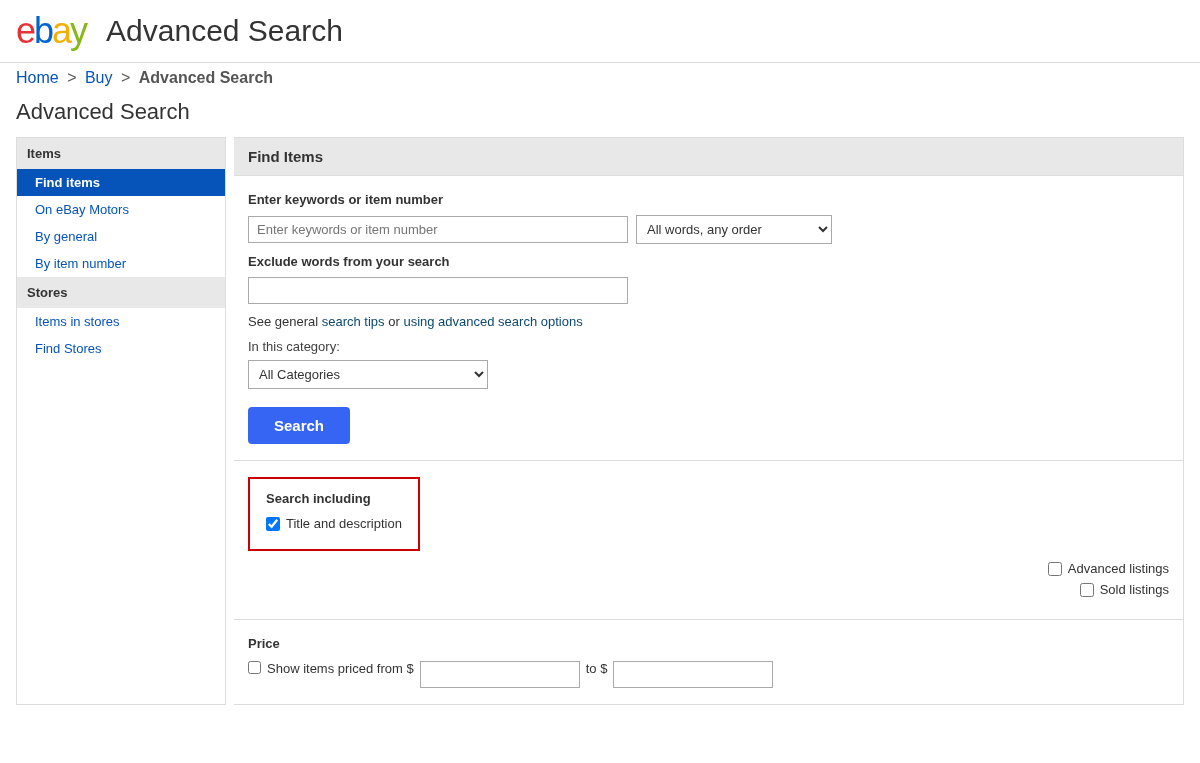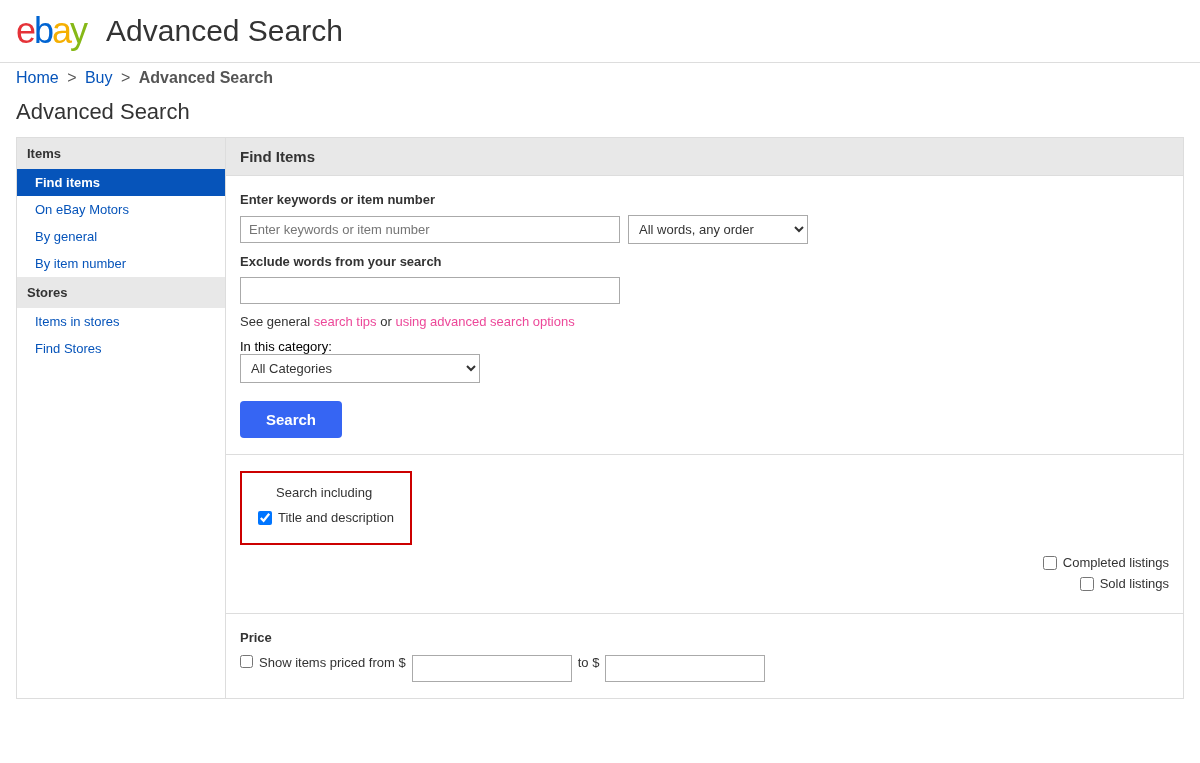--- a/index.html
+++ b/index.html
@@ -17,58 +17,58 @@
     
     #breadcrumb { padding: 6px 16px; font-size: 16px; color: #555; }
     #breadcrumb a { color: #0654ba; text-decoration: none; }
     #breadcrumb .sep { margin: 0 4px; color: #555; }
     #breadcrumb .current { font-weight: bold; color: #555; }
 
     
     #page-title { padding: 6px 16px 12px; font-size: 22px; font-weight: normal; color: #333; }
 
     
-    #main { display: flex; padding: 0 16px; gap: 0; }
+    #main { display: flex; padding: 0 16px; gap: 8px; }
 
     
     #sidebar { width: 210px; min-width: 210px; border: 1px solid #ddd; background: #fff; }
     .sidebar-section-header { background: #e8e8e8; padding: 8px 10px; font-size: 13px; font-weight: bold; color: #333; }
     .sidebar-item { display: block; padding: 6px 10px 6px 18px; color: #0654ba; text-decoration: none; font-size: 13px; cursor: pointer; }
     .sidebar-item.active { background: #0654ba; color: #fff; font-weight: bold; text-decoration: none; }
 
     
     #content { flex: 1; border: 1px solid #ddd; border-left: none; }
     .section-header { background: #e8e8e8; padding: 10px 14px; font-size: 15px; font-weight: bold; color: #333; border-bottom: 1px solid #ddd; }
     .section-body { padding: 16px 14px; }
 
     
     .field-label { font-weight: bold; font-size: 13px; margin-bottom: 8px; color: #333; }
     .field-row { display: flex; align-items: center; gap: 8px; margin-bottom: 10px; }
     input[type="text"] { border: 1px solid #aaa; padding: 5px 8px; font-size: 13px; color: #333; }
     select { border: 1px solid #aaa; padding: 5px 6px; font-size: 13px; color: #333; background: #fff; cursor: pointer; }
 
     .keywords-input { width: 380px; }
-    .order-select { width: 180px; }
+    .order-select { width: 196px; }
     .exclude-input { width: 380px; }
     .category-select { width: 240px; }
 
     .help-text { font-size: 13px; color: #333; margin-bottom: 10px; }
-    .help-text a { color: #ec4899; text-decoration: none; }
-
-    .in-category-label { font-size: 13px; margin-bottom: 0; color: #000000; }
+    .help-text a { color: #0c4a6e; text-decoration: none; }
+
+    .in-category-label { font-size: 13px; margin-bottom: 6px; color: #404040; }
 
     
     .search-btn { background: #3665f3; color: #fff; border: none; padding: 10px 26px; font-size: 15px; font-weight: bold; cursor: pointer; border-radius: 4px; margin-top: 8px; }
 
     
     .section-divider { border: none; border-top: 1px solid #ddd; margin: 0; }
 
     
     .search-including-box { border: 2px solid #c00; display: inline-block; padding: 12px 16px 12px; margin-bottom: 10px; }
-    .search-including-title { font-weight: normal; font-size: 13px; margin-bottom: 10px; color: #333; margin-left: 18px; }
+    .search-including-title { font-weight: bold; font-size: 13px; margin-bottom: 10px; color: #333; }
     .checkbox-row { display: flex; align-items: center; gap: 6px; margin-bottom: 6px; font-size: 13px; color: #333; justify-content: flex-end; }
     .checkbox-row input[type="checkbox"] { width: 14px; height: 14px; cursor: pointer; }
 
     .price-section { padding: 16px 14px; }
     .price-label { font-weight: bold; font-size: 13px; margin-bottom: 10px; color: #333; }
     .price-row { display: flex; align-items: flex-start; gap: 6px; font-size: 13px; color: #333; }
     .price-input { width: 160px; border: 1px solid #aaa; padding: 4px 6px; font-size: 13px; }
   </style>
 </head>
 <body>
@@ -166,21 +166,21 @@
     <div class="section-body">
       <div class="search-including-box">
         <div class="search-including-title">Search including</div>
         <div class="checkbox-row">
           <input type="checkbox" id="chk-title-desc" checked="" style="">
           <label for="chk-title-desc">Title and description</label>
         </div>
       </div>
       <div class="checkbox-row">
         <input type="checkbox" id="chk-completed" style="">
-        <label for="chk-completed">Completed listings</label>
+        <label for="chk-completed">Advanced listings</label>
       </div>
       <div class="checkbox-row">
         <input type="checkbox" id="chk-sold" style="">
         <label for="chk-sold">Sold listings</label>
       </div>
     </div>
 
     <hr class="section-divider">
 
     <div class="price-section">

